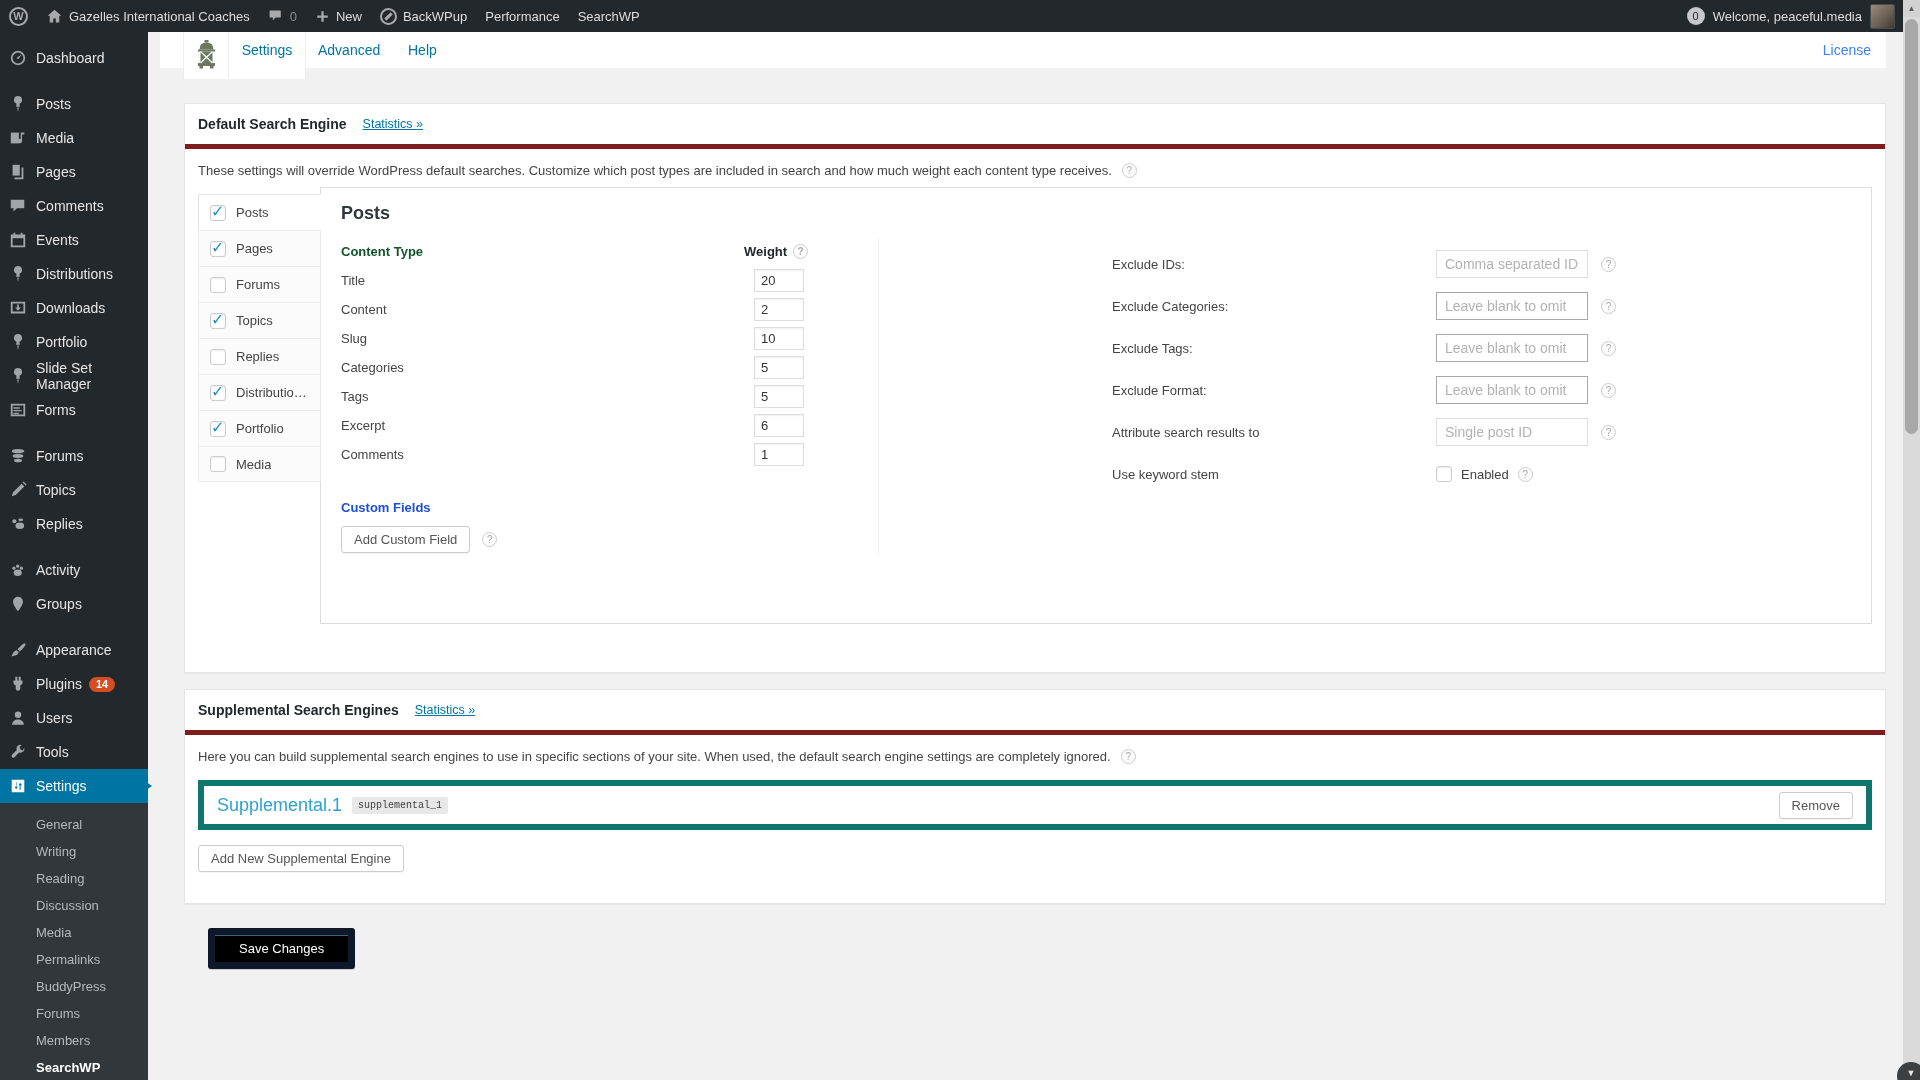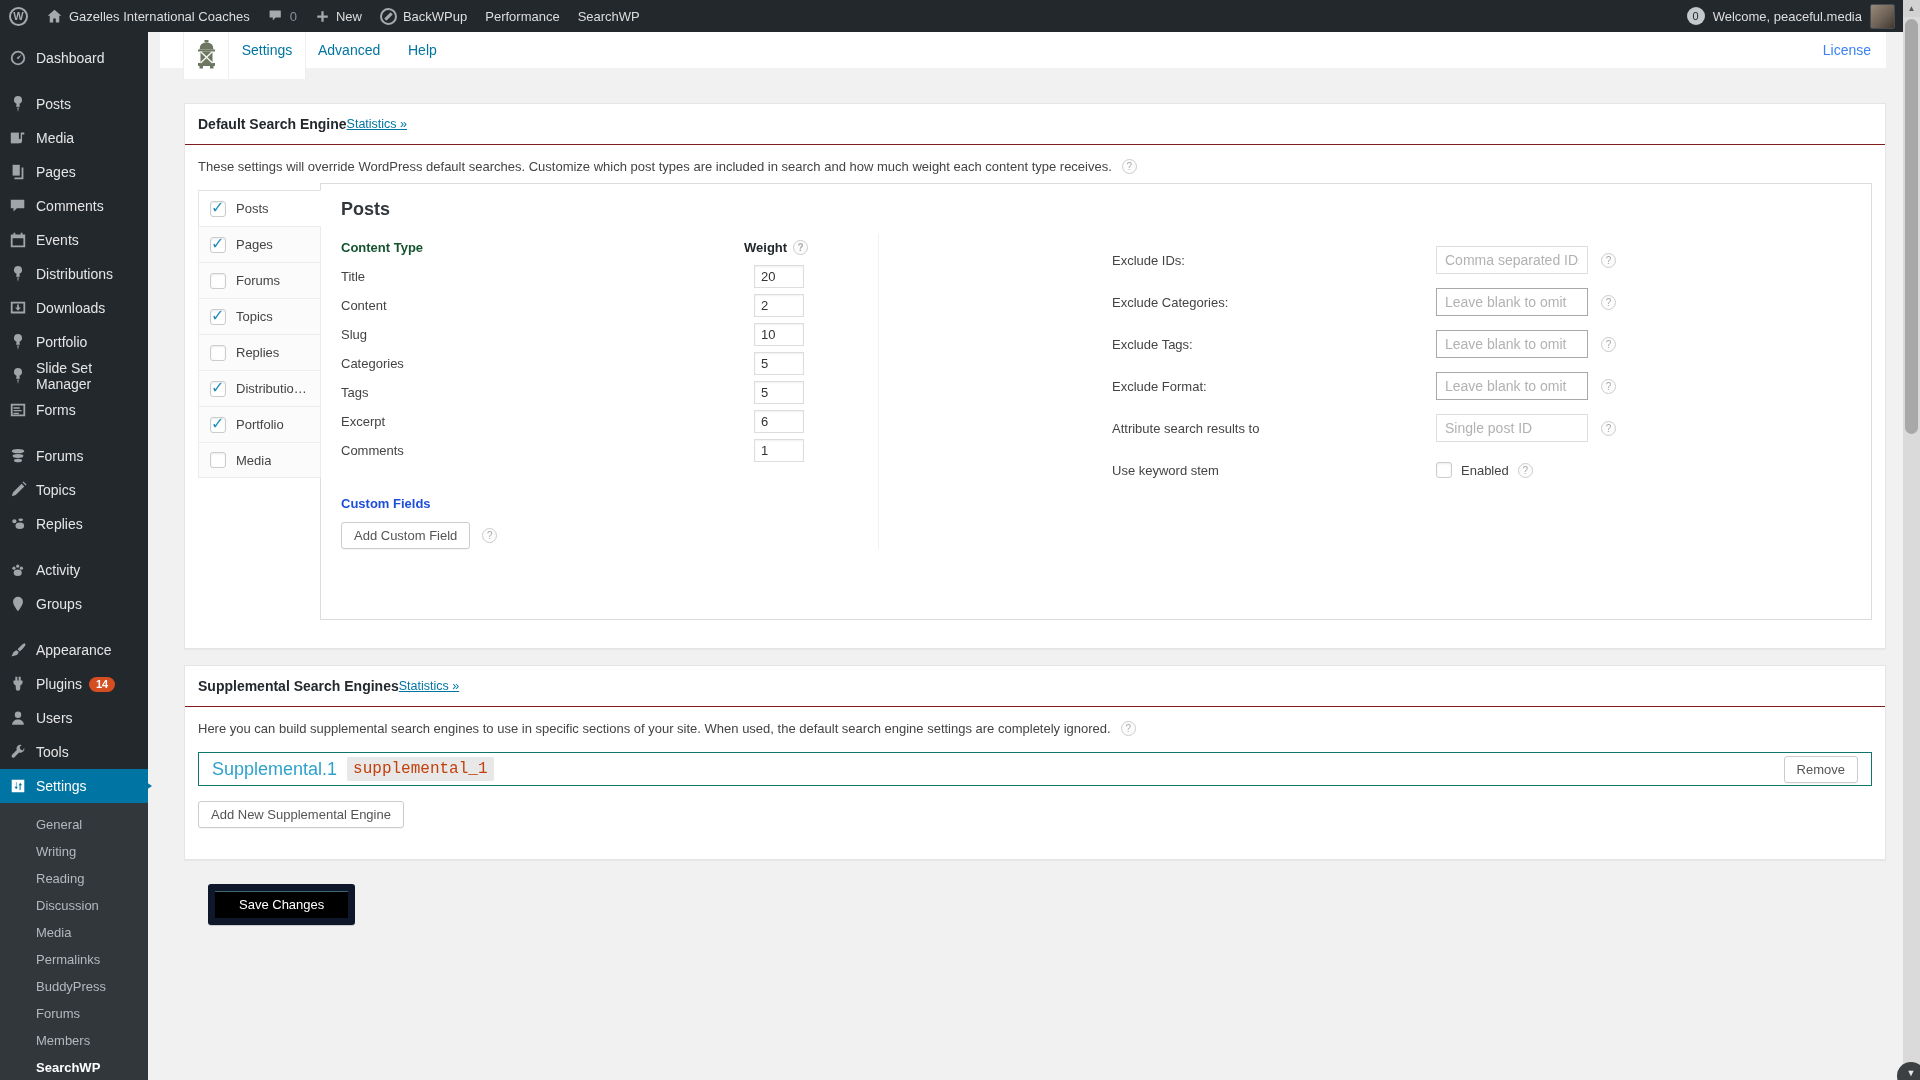--- a/index.html
+++ b/index.html
@@ -85,24 +85,24 @@
   .tab-advanced { left:158px; }
   .tab-help { left:248px; }
   .tab-license { position:absolute; right:15px; top:0; line-height:36px; color:#3b82f6; font-size:14px; }
 
   .wrap { margin:0 34px 0 24px; }
   .postbox {
     background:#fff; border:1px solid #e5e5e5; box-shadow:0 1px 1px rgba(0,0,0,.04);
   }
   .postbox.first { margin-top:35px; }
   .postbox.second { margin-top:16px; }
-  .sec-head { display:flex; align-items:center; gap:0; padding:12px 13px; border-bottom:1px solid #7f1d1d; }
+  .sec-head { display:flex; align-items:center; gap:16px; padding:12px 13px; border-bottom:5px solid #7f1d1d; }
   .sec-head h3 { margin:0; font-size:14px; color:#23282d; }
   .stats-link { font-size:12.5px; color:#0074a2; text-decoration:underline; }
-  .sec-body { padding:0 13px 28px; }
+  .sec-body { padding:0 13px 48px; }
   .desc { margin:14px 0 9px; color:#444; display:flex; align-items:center; gap:10px; }
 
   .help {
     display:inline-flex; width:15px; height:15px; border:1px solid #ccc; border-radius:50%;
     color:#aaa; font-size:10px; align-items:center; justify-content:center; flex:none;
     background:#fcfcfc; cursor:pointer;
   }
 
   
   .engine { display:flex; margin-top:7px; }
@@ -165,27 +165,27 @@
     box-shadow:0 1px 0 rgba(0,0,0,.04);
   }
   .btn-primary {
     background:#000000; border:7px solid #0f172a; color:#fff;
     box-shadow:inset 0 1px 0 rgba(120,200,230,.5), 0 1px 0 rgba(0,0,0,.15);
     padding:6px 24px;
   }
 
   
   .engine-row {
-    display:flex; align-items:center; border:1px solid #0f766e; margin-top:16px;
-    padding:10px 13px; height:34px;
+    display:flex; align-items:center; border:6px solid #0f766e; margin-top:16px;
+    padding:10px 13px; height:50px;
   }
   .engine-name { font-size:18px; color:#2ea2cc; cursor:pointer; }
   .engine-slug {
     margin-left:10px; font-family:"Liberation Mono","DejaVu Sans Mono",monospace;
-    font-size:16px; background:#e8e8e8; padding:3px 6px; color:#c2410c; border-radius:2px;
+    font-size:10px; background:#e8e8e8; padding:3px 6px; color:#404040; border-radius:2px;
   }
   .engine-row .btn { margin-left:auto; }
   .add-supp { margin-top:15px; }
   .save-row { margin:24px 0 0 24px; padding-bottom:60px; }
 
   
   #scrollbar { position:fixed; top:0; right:0; bottom:0; width:17px; background:#dadada; z-index:100; }
   #scrollbar .sb-up {
     height:17px; background:#d2d2d2; color:#5a5a5a; font-size:8px; text-align:center; line-height:17px;
   }

